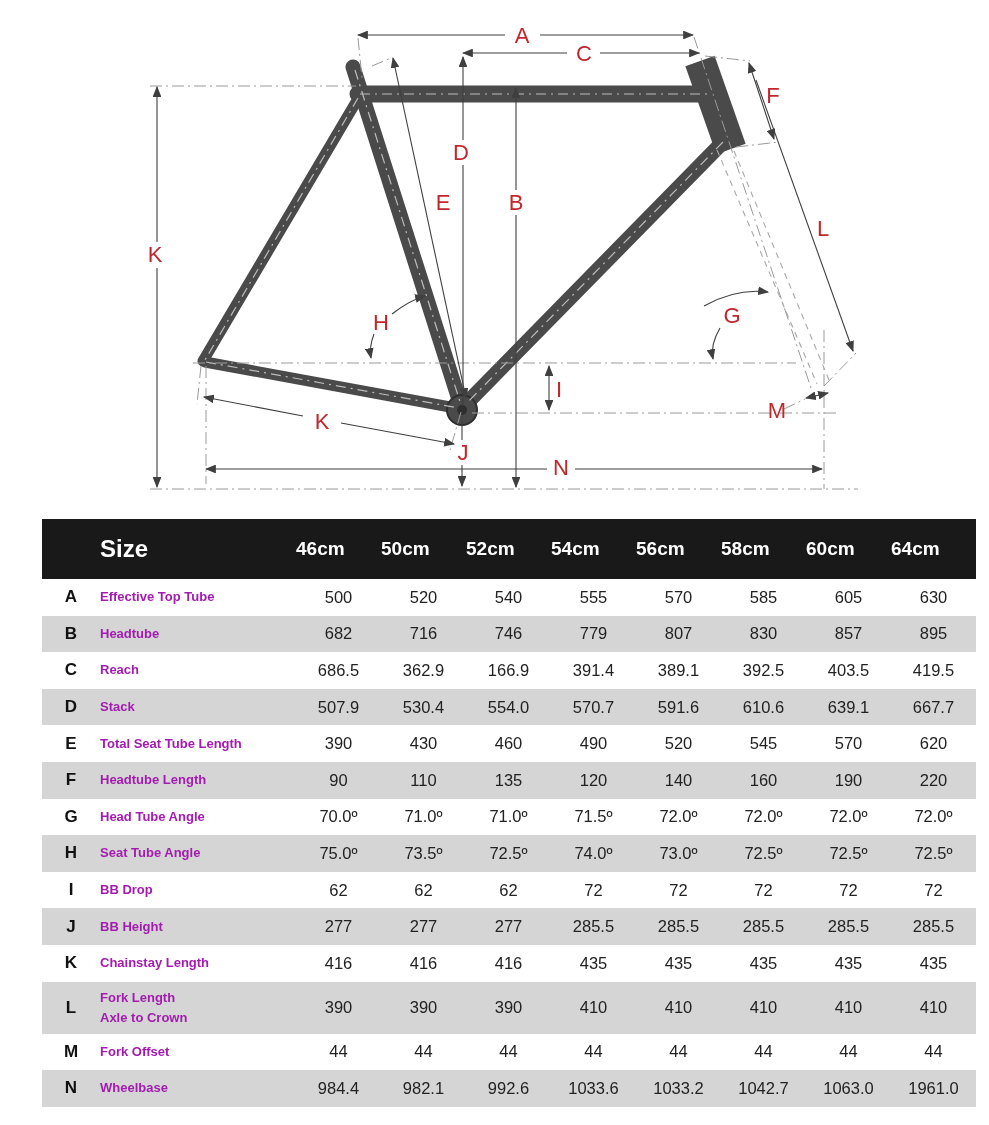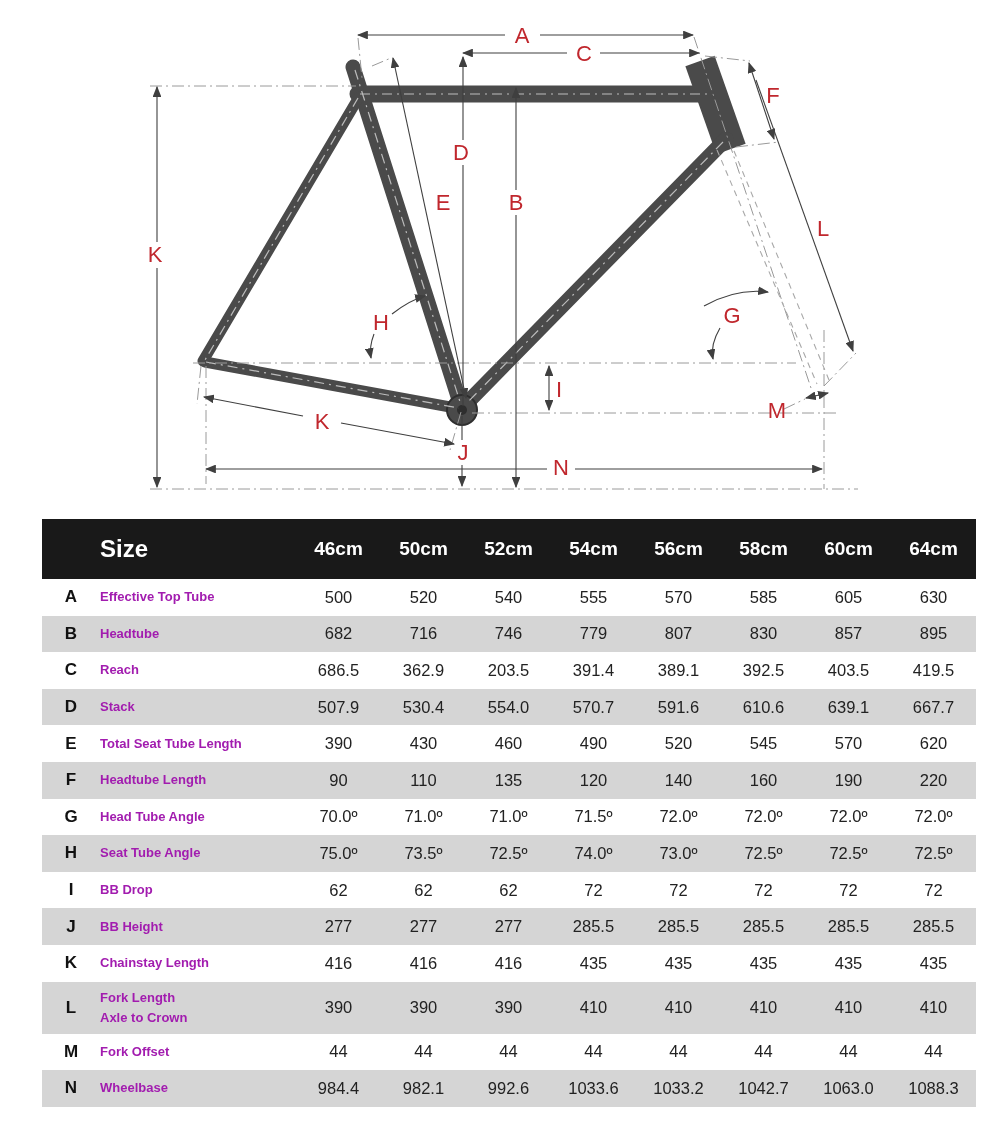--- a/index.html
+++ b/index.html
@@ -36,21 +36,21 @@
     align-items:center;
   }
   .thead .size{
     grid-column:2;
     font-weight:700;
     font-size:24px;
   }
   .thead .col{
     font-weight:700;
     font-size:19px;
-    text-align:center;
+    text-align:left;
   }
   .tr{
     display:grid;
     grid-template-columns:58px 196px repeat(8,1fr);
     min-height:36.6px;
     align-items:center;
   }
   .tr.shaded{background:#d5d5d5;}
   .td.letter{
     font-weight:700;
@@ -210,21 +210,21 @@
         <div class="td val">895</div>
       </div>
 
   <div class="tr">
     <div class="td letter">C</div>
     <div class="td label">
           <div>Reach</div>
         </div>
   <div class="td val">686.5</div>
         <div class="td val">362.9</div>
-        <div class="td val">203.5</div>
+        <div class="td val">166.9</div>
         <div class="td val">391.4</div>
         <div class="td val">389.1</div>
         <div class="td val">392.5</div>
         <div class="td val">403.5</div>
         <div class="td val">419.5</div>
       </div>
 
   <div class="tr shaded">
     <div class="td letter">D</div>
     <div class="td label">
@@ -381,16 +381,16 @@
     <div class="td label">
           <div>Wheelbase</div>
         </div>
   <div class="td val">984.4</div>
         <div class="td val">982.1</div>
         <div class="td val">992.6</div>
         <div class="td val">1033.6</div>
         <div class="td val">1033.2</div>
         <div class="td val">1042.7</div>
         <div class="td val">1063.0</div>
-        <div class="td val">1088.3</div>
+        <div class="td val">1961.0</div>
       </div>
 </div>
 </div>
 
 </body></html>

